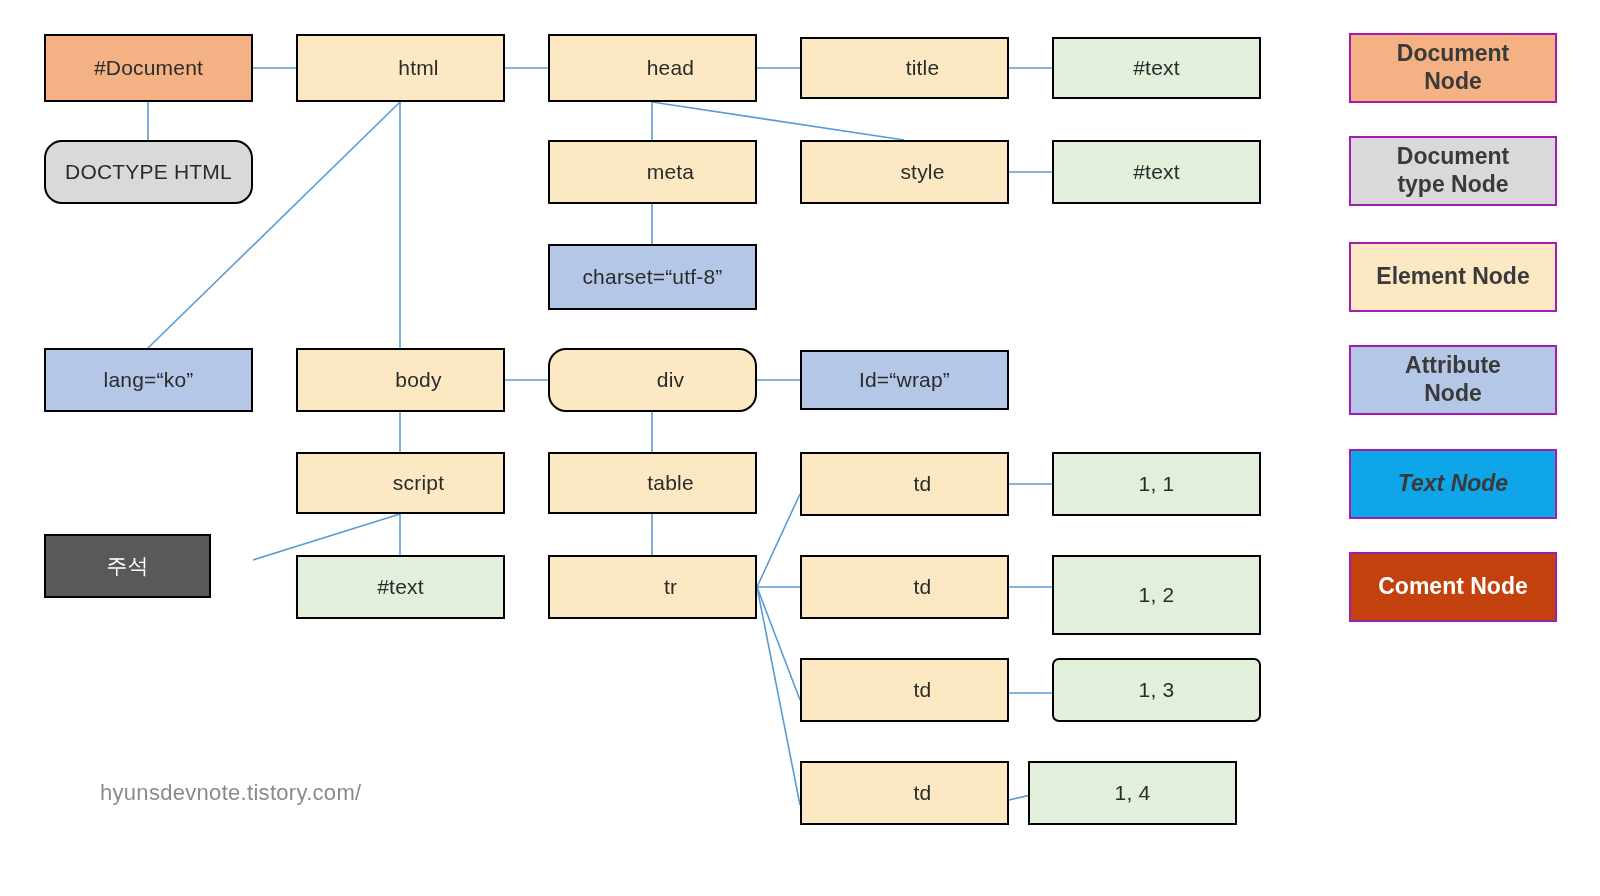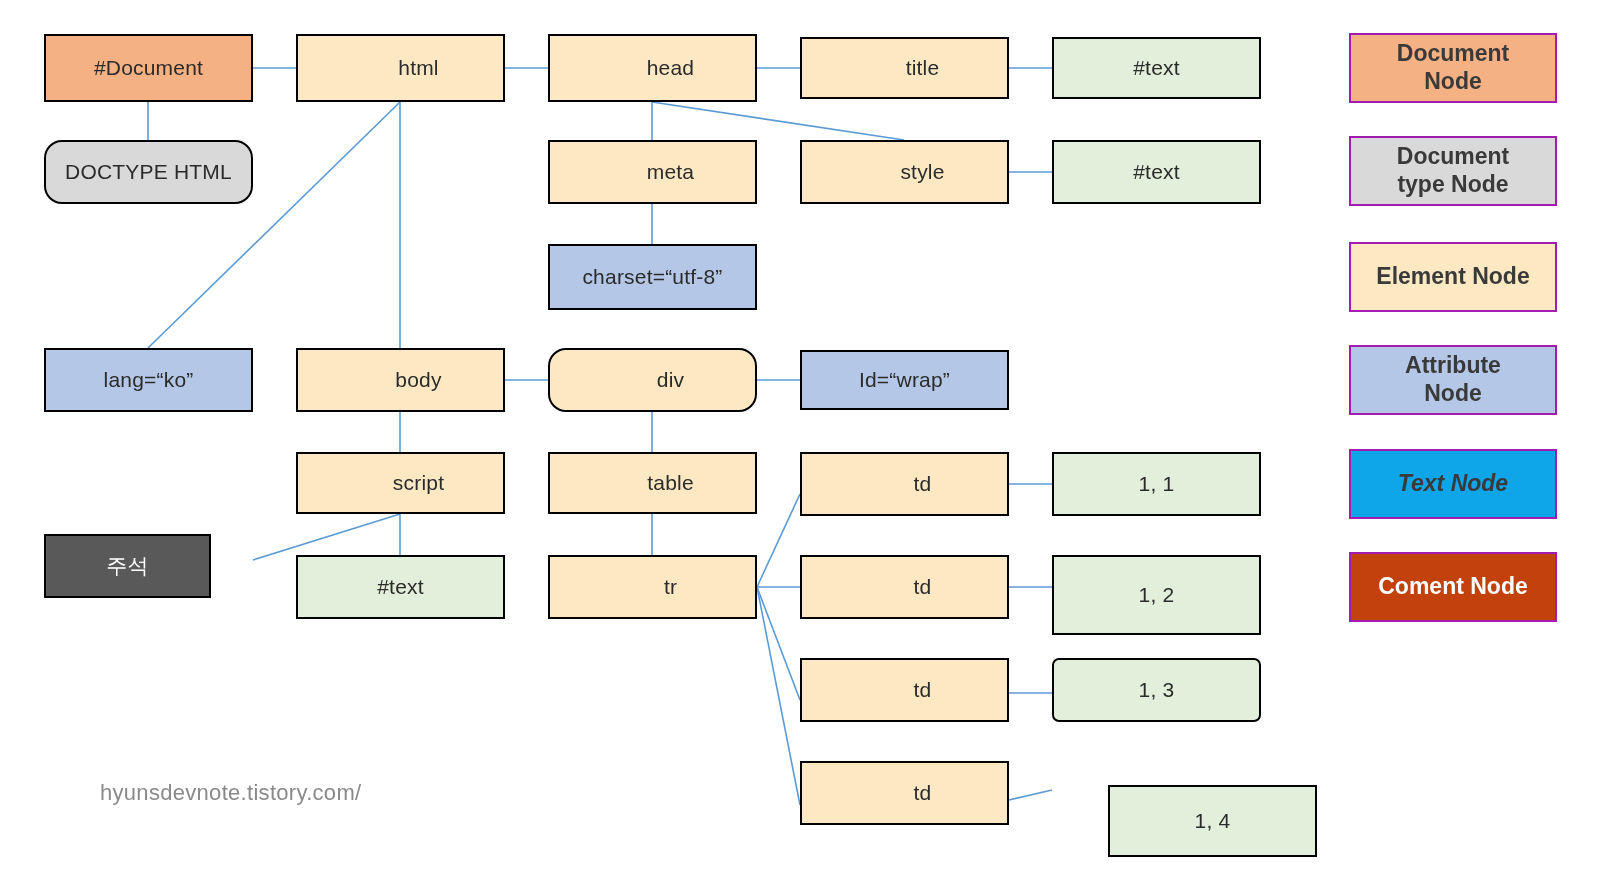--- a/index.html
+++ b/index.html
@@ -133,21 +133,21 @@
       <div class="node element" style="left: 800px; top: 452px; width: 209px; height: 64px;">td</div>
       <div class="node text" style="left: 1052px; top: 452px; width: 209px; height: 64px;">1, 1</div>
       <div class="node comment" style="left: 44px; top: 534px; width: 167px; height: 64px; text-align: right;">주석</div>
       <div class="node text" style="left: 296px; top: 555px; width: 209px; height: 64px;">#text</div>
       <div class="node element" style="left: 548px; top: 555px; width: 209px; height: 64px;">tr</div>
       <div class="node element" style="left: 800px; top: 555px; width: 209px; height: 64px;">td</div>
       <div class="node text" style="left: 1052px; top: 555px; width: 209px; height: 80px;">1, 2</div>
       <div class="node element" style="left: 800px; top: 658px; width: 209px; height: 64px;">td</div>
       <div class="node text" style="left: 1052px; top: 658px; width: 209px; height: 64px; border-radius: 7px;">1, 3</div>
       <div class="node element" style="left: 800px; top: 761px; width: 209px; height: 64px;">td</div>
-      <div class="node text" style="left: 1108px; top: 761px; width: 209px; height: 72px; margin-top: 24px;">1, 4</div>
+      <div class="node text" style="left: 1028px; top: 761px; width: 209px; height: 64px;">1, 4</div>
     </div>
 
   <div id="legend-root">
       <div class="legend-item document" style="left: 1349px; top: 33px; width: 208px; height: 70px; white-space: pre-line;">Document
 Node</div>
       <div class="legend-item doctype" style="left: 1349px; top: 136px; width: 208px; height: 70px; white-space: pre-line;">Document
 type Node</div>
       <div class="legend-item element" style="left: 1349px; top: 242px; width: 208px; height: 70px; white-space: pre-line;">Element Node</div>
       <div class="legend-item attribute" style="left: 1349px; top: 345px; width: 208px; height: 70px; white-space: pre-line;">Attribute
 Node</div>

